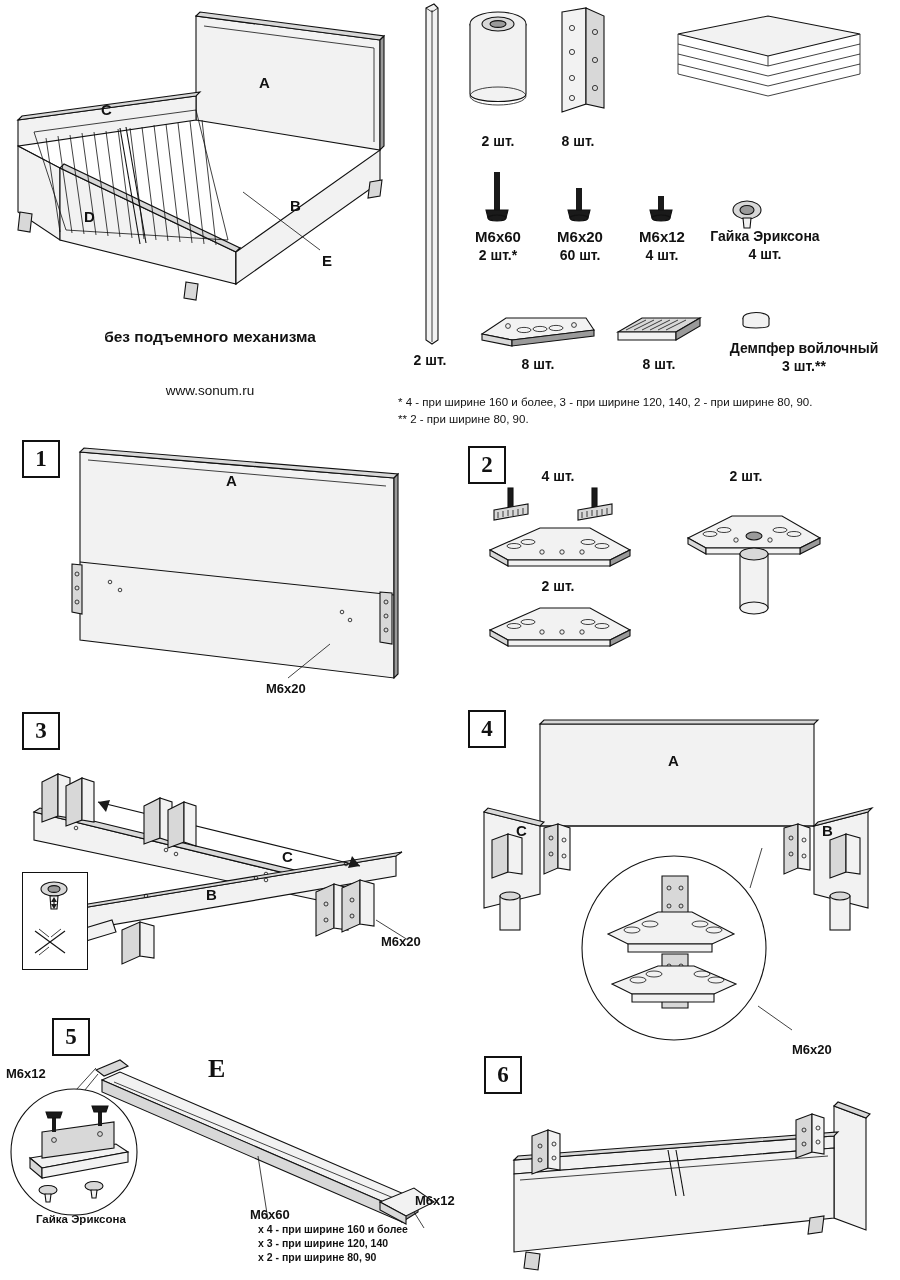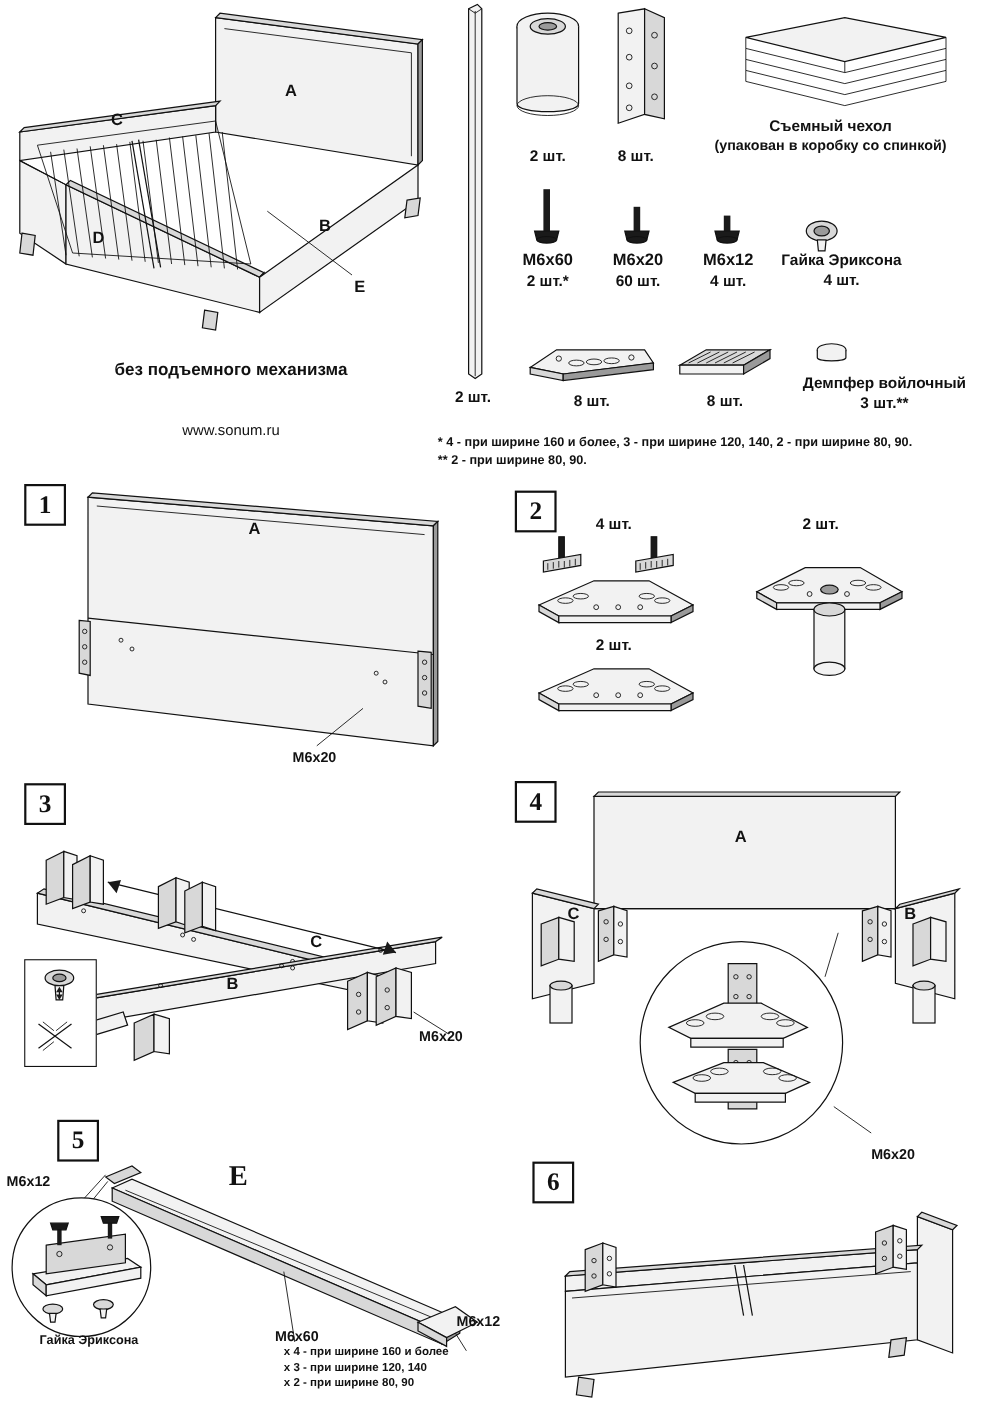--- a/index.html
+++ b/index.html
@@ -4,21 +4,21 @@
 <style>
   html,body{margin:0;padding:0;background:#ffffff;}
   body{width:900px;height:1280px;position:relative;font-family:"Liberation Sans",sans-serif;color:#111;overflow:hidden;}
   .page{position:absolute;left:0;top:0;width:900px;height:1280px;}
   .abs{position:absolute;}
   svg{display:block;overflow:visible;}
   .stepbox{position:absolute;border:2px solid #111;width:34px;height:34px;display:flex;align-items:center;justify-content:center;font-size:23px;font-weight:bold;font-family:"Liberation Serif",serif;}
   .ttl{position:absolute;text-align:center;font-weight:bold;font-size:15.5px;line-height:1.35;}
   .sub{position:absolute;text-align:center;font-size:13.5px;}
   .part-cap{position:absolute;text-align:center;font-weight:bold;font-size:14px;line-height:1.25;}
-  .note{position:absolute;font-weight:bold;font-size:11.5px;line-height:1.45;}
+  .note{position:absolute;font-weight:normal;font-size:11.5px;line-height:1.45;}
   .tag{position:absolute;font-weight:bold;font-size:13px;}
   .tiny{position:absolute;font-weight:bold;font-size:10.5px;line-height:1.35;}
   .ltr{position:absolute;font-weight:bold;font-size:15px;}
   .ltrbig{position:absolute;font-weight:bold;font-size:26px;font-family:"Liberation Serif",serif;}
   .ln{stroke:#111;fill:none;}
   .th{stroke-width:1.1;}
   .tn{stroke-width:.8;}
   .fill-l{fill:#f2f2f2;}
   .fill-m{fill:#d8d8d8;}
   .fill-d{fill:#9a9a9a;}
@@ -134,24 +134,20 @@
   <div class="abs" style="left:668px;top:10px;">
     <svg width="200" height="105" viewBox="0 0 200 105">
       <polygon class="ln th fill-l" points="10,24 100,6 192,24 100,46"></polygon>
       <polyline class="ln tn" points="10,24 10,34 100,56 192,34 192,24"></polyline>
       <polyline class="ln tn" points="10,34 10,44 100,66 192,44 192,34"></polyline>
       <polyline class="ln tn" points="10,44 10,54 100,76 192,54 192,44"></polyline>
       <polyline class="ln tn" points="10,54 10,64 100,86 192,64 192,54"></polyline>
       <polyline class="ln tn" points="100,46 100,56"></polyline>
     </svg>
   </div>
-  <div class="part-cap" style="left:620px;top:106px;width:270px;">
-    <div>Съемный чехол</div>
-    <div style="font-size:13px;">(упакован в коробку со спинкой)</div>
-  </div>
 
   <div class="abs" style="left:480px;top:168px;">
     <svg width="34" height="58" viewBox="0 0 34 58">
       <rect class="fill-k" x="14" y="4" width="6" height="38"></rect>
       <polygon class="ln th fill-k" points="6,42 28,42 26,50 8,50"></polygon>
       <ellipse class="ln th fill-k" cx="17" cy="50" rx="9" ry="3"></ellipse>
     </svg>
   </div>
   <div class="part-cap" style="left:462px;top:228px;width:72px;">
     <div style="font-size:15px;">M6x60</div>

